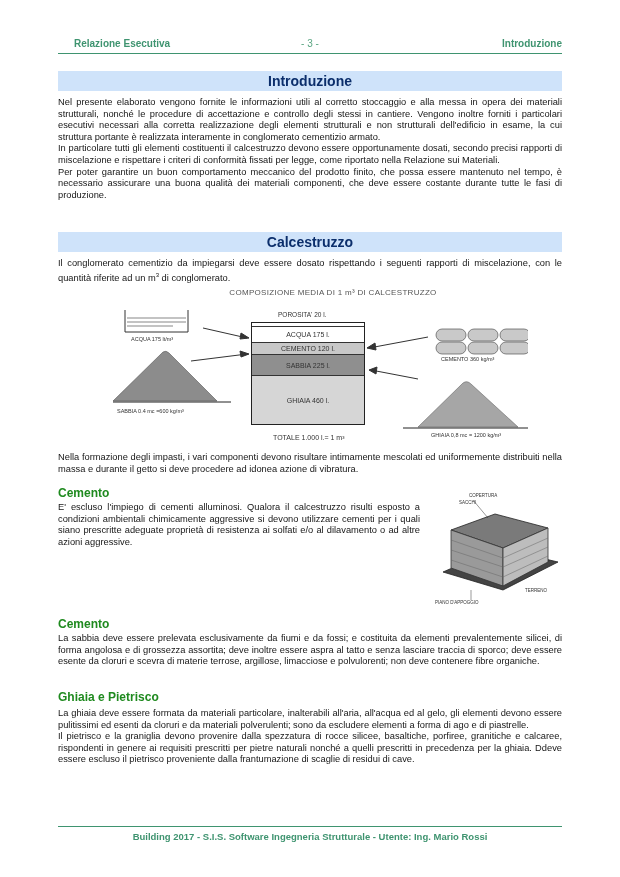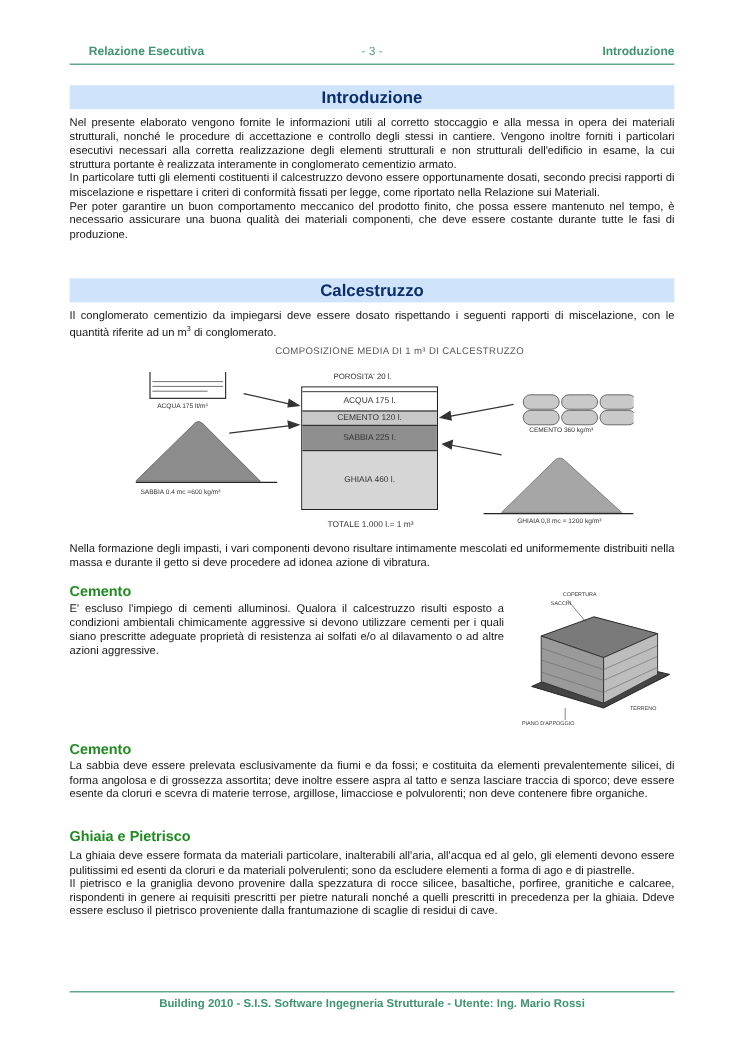--- a/index.html
+++ b/index.html
@@ -163,14 +163,14 @@
     <p class="last">La sabbia deve essere prelevata esclusivamente da fiumi e da fossi; e costituita da elementi prevalentemente silicei, di forma angolosa e di grossezza assortita; deve inoltre essere aspra al tatto e senza lasciare traccia di sporco; deve essere esente da cloruri e scevra di materie terrose, argillose, limacciose e polvulorenti; non deve contenere fibre organiche.</p>
   </div>
 
   <div class="sub" style="top:690px;">Ghiaia e Pietrisco</div>
   <div class="para" style="top:708px;">
     <p class="last">La ghiaia deve essere formata da materiali particolare, inalterabili all'aria, all'acqua ed al gelo, gli elementi devono essere pulitissimi ed esenti da cloruri e da materiali polverulenti; sono da escludere elementi a forma di ago e di piastrelle.</p>
     <p class="last">Il pietrisco e la graniglia devono provenire dalla spezzatura di rocce silicee, basaltiche, porfiree, granitiche e calcaree, rispondenti in genere ai requisiti prescritti per pietre naturali nonché a quelli prescritti in precedenza per la ghiaia. Ddeve essere escluso il pietrisco proveniente dalla frantumazione di scaglie di residui di cave.</p>
   </div>
 
   <div class="ftr-rule"></div>
-  <div class="ftr">Building 2010 - S.I.S. Software Ingegneria Strutturale - Utente: Ing. Mario Rossi</div>
+  <div class="ftr">Building 2017 - S.I.S. Software Ingegneria Strutturale - Utente: Ing. Mario Rossi</div>
 </div>
 
 </body></html>

